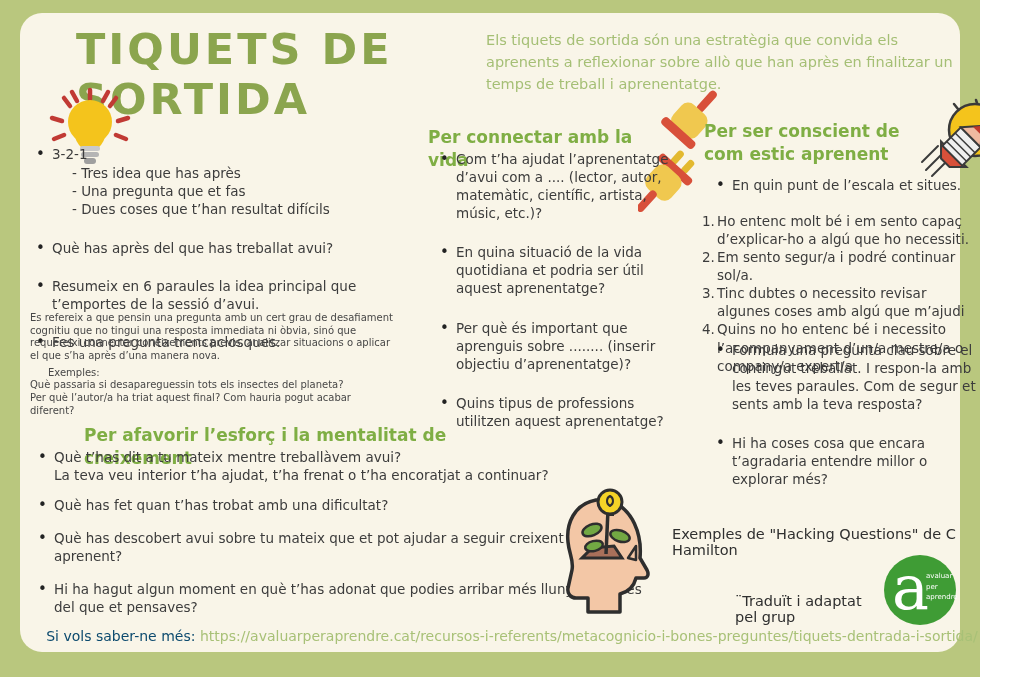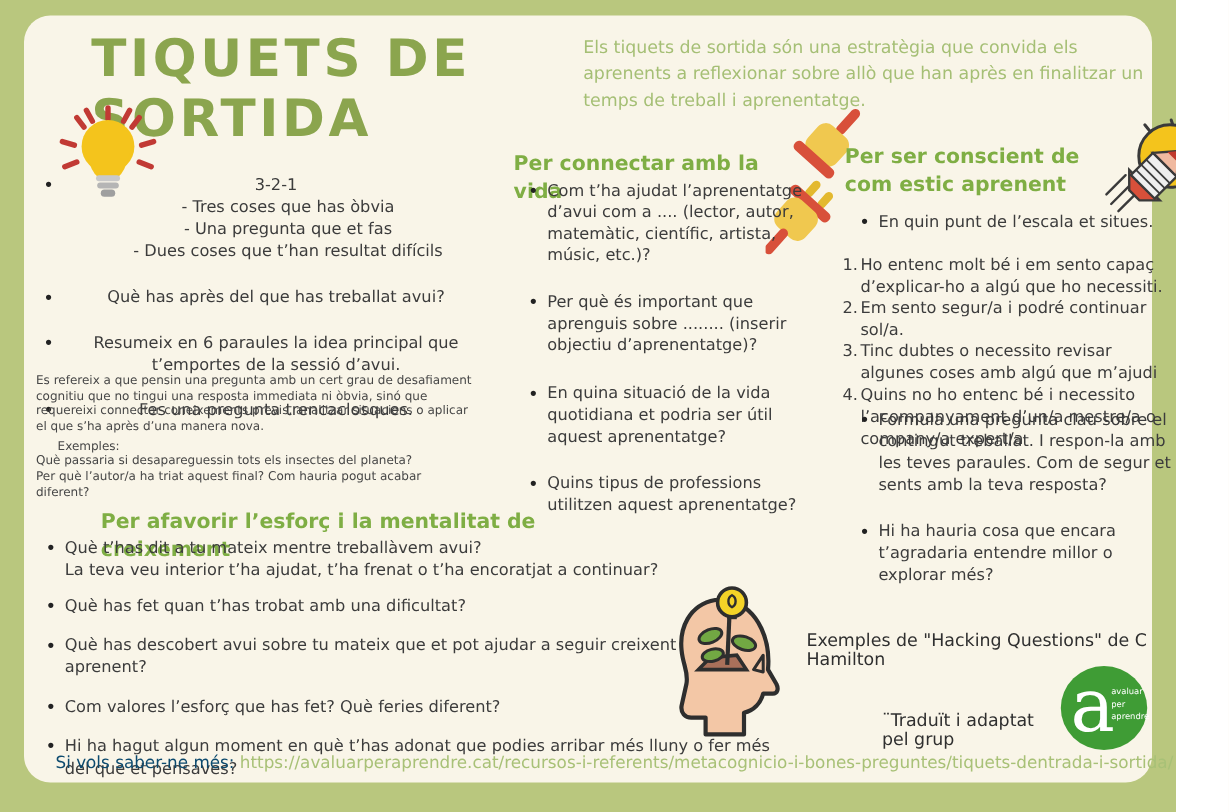--- a/index.html
+++ b/index.html
@@ -37,21 +37,21 @@
 
   .body-text { font-size: 13.5px; color: #3c3c3c; line-height: 1.34; }
 
   ul.bullets { list-style: none; }
   ul.bullets > li { position: relative; padding-left: 16px; }
   ul.bullets > li::before {
     content: "•"; position: absolute; left: 0; top: -1px; font-size: 15px; color: #222;
   }
 
   .col1-list { left: 36px; top: 145px; width: 372px; }
-  .col1-list li { margin-bottom: 8px; text-align: center; }
+  .col1-list li { margin-bottom: 8px; }
   .sub-dashes { margin: 2px 0 0 20px; }
   .sub-dashes div { line-height: 1.33; }
   .gap-lg { margin-top: 20px; }
 
   .note {
     left: 30px; top: 312px; width: 368px;
     font-size: 10px; line-height: 1.27; color: #474747;
   }
   .note .examples-label { margin-top: 4px; padding-left: 18px; }
 
@@ -118,21 +118,21 @@
     <path d="M28 44 Q32 60 38 64 L54 64 Q60 60 64 44 Z" fill="#f4c41c"></path>
     <rect x="36" y="62" width="20" height="5" rx="2.5" fill="#c9c9c9"></rect>
     <rect x="37" y="68" width="18" height="5" rx="2.5" fill="#b5b5b5"></rect>
     <rect x="40" y="74" width="12" height="6" rx="3" fill="#9f9f9f"></rect>
   </svg>
 
   <ul class="abs bullets body-text col1-list">
     <li>
       <span>3-2-1</span>
       <div class="sub-dashes">
-        <div>- Tres coses que has òbvia</div>
+        <div>- Tres idea que has après</div>
         <div>- Una pregunta que et fas</div>
         <div>-  Dues  coses que t’han resultat difícils</div>
       </div>
     </li>
     <li class="gap-lg"><span>Què has après del que has treballat avui?</span></li>
     <li class="gap-lg"><span>Resumeix en 6 paraules la idea principal que t’emportes de la sessió d’avui.</span></li>
     <li class="gap-lg"><span>Fes una pregunta trencaclosques.</span></li>
   </ul>
   <div class="abs note">
     <div>Es refereix a que pensin una pregunta amb un cert grau de desafiament cognitiu que no tingui una resposta immediata ni òbvia, sinó que requereixi connectar coneixements previs, analitzar situacions o aplicar el que s’ha après d’una manera nova.</div>
@@ -153,22 +153,22 @@
       <rect x="21" y="60" width="7" height="16" rx="3.5" fill="#e3b92f"></rect>
       <rect x="35" y="60" width="7" height="16" rx="3.5" fill="#e3b92f"></rect>
       <rect x="10" y="74" width="42" height="9" rx="4" fill="#d8503a"></rect>
       <rect x="15" y="81" width="32" height="30" rx="9" fill="#f0c84f"></rect>
       <rect x="27" y="108" width="8" height="26" rx="4" fill="#d8503a"></rect>
     </g>
   </svg>
 
   <ul class="abs bullets body-text col2-list">
     <li><span>Com t’ha ajudat l’aprenentatge d’avui com a .... (lector, autor, matemàtic, científic, artista, músic, etc.)?</span></li>
+    <li><span>En quina situació de la vida quotidiana et podria ser útil aquest aprenentatge?</span></li>
     <li><span>Per què és important que aprenguis sobre ........ (inserir objectiu d’aprenentatge)?</span></li>
-    <li><span>En quina situació de la vida quotidiana et podria ser útil aquest aprenentatge?</span></li>
     <li><span>Quins tipus de professions utilitzen aquest aprenentatge?</span></li>
   </ul>
 
   <h2 class="abs col-heading h3pos">Per ser conscient de com estic aprenent</h2>
 
   <svg class="abs icon" style="left:918px;top:92px" width="90" height="92" viewBox="0 0 90 92">
     <g stroke="#3a3a3a" stroke-width="2.5" stroke-linecap="round">
       <line x1="58" y1="8" x2="60" y2="14"></line>
       <line x1="80" y1="16" x2="76" y2="21"></line>
       <line x1="86" y1="40" x2="79" y2="41"></line>
@@ -214,32 +214,31 @@
       <span class="txt">Tinc dubtes o necessito revisar algunes coses amb algú que m’ajudi</span>
     </div>
     <div class="scale-item">
       <span class="num">4.</span>
       <span class="txt">Quins no ho entenc bé i necessito l’acompanyament d’un/a mestre/a o company/a expert/a</span>
     </div>
   </div>
 
   <ul class="abs bullets body-text col3-list2">
     <li><span>Formula una pregunta clau sobre el contingut treballat. I respon-la amb les teves paraules. Com de segur et sents amb la teva resposta?</span></li>
-    <li><span>Hi ha hauria cosa que encara t’agradaria entendre millor o explorar més?</span></li>
+    <li><span>Hi ha coses cosa que encara t’agradaria entendre millor o explorar més?</span></li>
   </ul>
 
   <h2 class="abs col-heading h4pos">Per afavorir l’esforç i la mentalitat de creixement</h2>
   <ul class="abs bullets body-text effort-list">
     <li class="two-line">
       <span style="display:block">Què t’has dit a tu mateix mentre treballàvem avui?</span>
       <span style="display:block">La teva veu interior t’ha ajudat, t’ha frenat o t’ha encoratjat a continuar?</span>
     </li>
     <li><span>Què has fet quan t’has trobat amb una dificultat?</span></li>
     <li><span>Què has descobert avui sobre tu mateix que et pot ajudar a seguir creixent com a aprenent?</span></li>
-    <li><span>Com valores l’esforç que has fet? Què feries diferent?</span></li>
     <li><span>Hi ha hagut algun moment en què t’has adonat que podies arribar més lluny  o fer més del que et pensaves?</span></li>
   </ul>
 
   <svg class="abs icon" style="left:558px;top:488px" width="100" height="132" viewBox="0 0 100 132">
     <path d="M38 12 C16 16 8 36 10 54 C11 66 16 72 14 82 L10 100 C9 106 13 110 18 110 L30 110 L30 124 L62 124 L62 106 C70 104 76 98 78 90 L86 90 C90 90 91 86 89 82 L82 70 C84 48 76 20 50 12 Z" fill="#f3c7a6" stroke="#2e2e2e" stroke-width="3.5" stroke-linejoin="round"></path>
     <path d="M78 58 L70 70 L78 72 Z" fill="#f3c7a6" stroke="#2e2e2e" stroke-width="2.5" stroke-linejoin="round"></path>
     <path d="M24 70 L64 70 L56 58 L34 60 Z" fill="#a9705a" stroke="#2e2e2e" stroke-width="3"></path>
     <line x1="48" y1="66" x2="50" y2="22" stroke="#2e2e2e" stroke-width="3.5"></line>
     <ellipse cx="34" cy="42" rx="10" ry="5.5" fill="#72a843" stroke="#2e2e2e" stroke-width="2.5" transform="rotate(-22 34 42)"></ellipse>
     <ellipse cx="62" cy="48" rx="10" ry="5.5" fill="#72a843" stroke="#2e2e2e" stroke-width="2.5" transform="rotate(18 62 48)"></ellipse>

